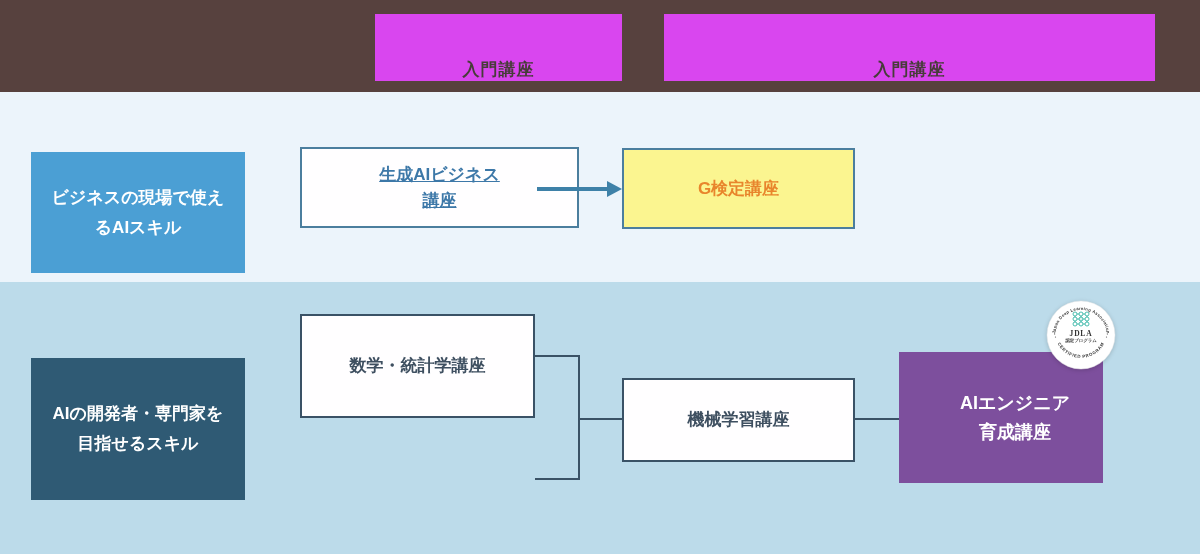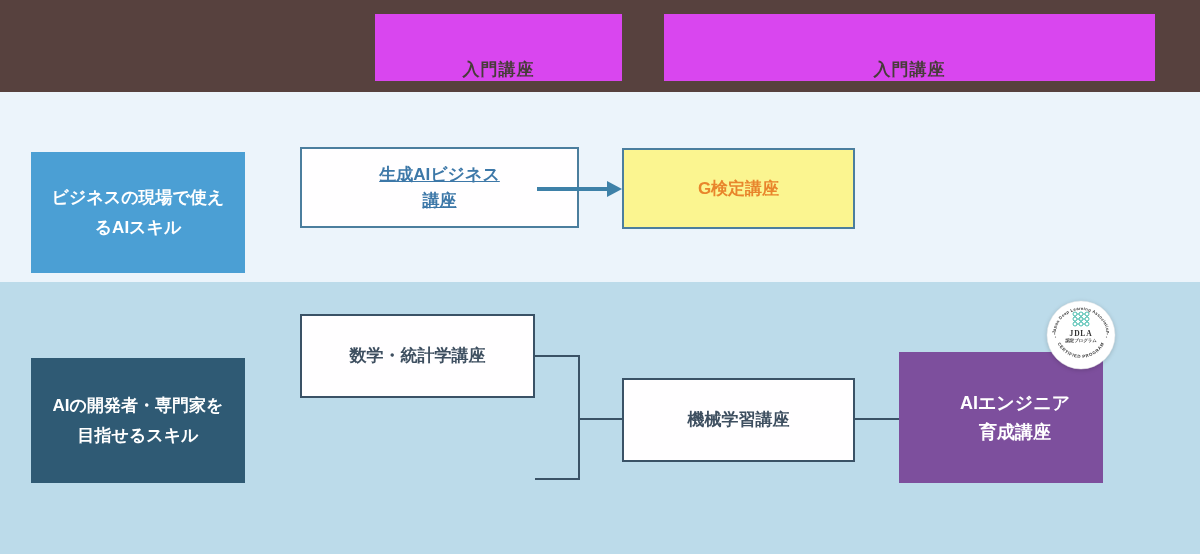--- a/index.html
+++ b/index.html
@@ -65,26 +65,26 @@
     <span>講座</span>
   </div>
 
   <div class="abs arrow-line" style="left:537px;top:187px;width:72px;"></div>
   <div class="abs arrow-head" style="left:607px;top:181px;"></div>
 
   <div class="abs course border-teal gkentei" style="left:622px;top:148px;width:233px;height:81px;">
     <span>G検定講座</span>
   </div>
 
-  <div class="abs label-box developer-label" style="left:31px;top:358px;width:214px;height:125px;">
+  <div class="abs label-box developer-label" style="left:31px;top:358px;width:214px;height:142px;">
     <span>AIの開発者・専門家を</span>
     <span>目指せるスキル</span>
   </div>
 
-  <div class="abs course border-navy" style="left:300px;top:314px;width:235px;height:84px;">
+  <div class="abs course border-navy" style="left:300px;top:314px;width:235px;height:104px;">
     <span>数学・統計学講座</span>
   </div>
 
 
   <div class="abs hline" style="left:535px;top:355px;width:45px;"></div>
   <div class="abs hline" style="left:535px;top:478px;width:45px;"></div>
   <div class="abs vline" style="left:578px;top:355px;height:125px;"></div>
   <div class="abs hline" style="left:578px;top:418px;width:44px;"></div>
   <div class="abs hline" style="left:855px;top:418px;width:44px;"></div>
 

